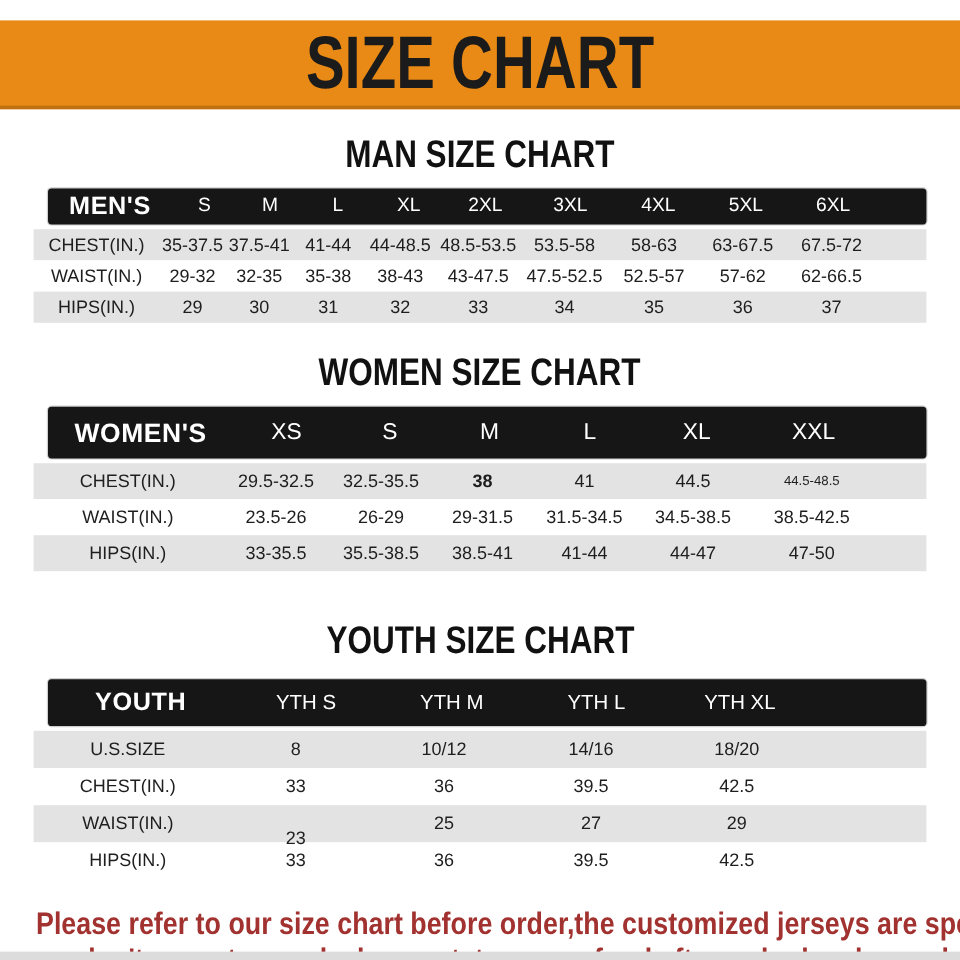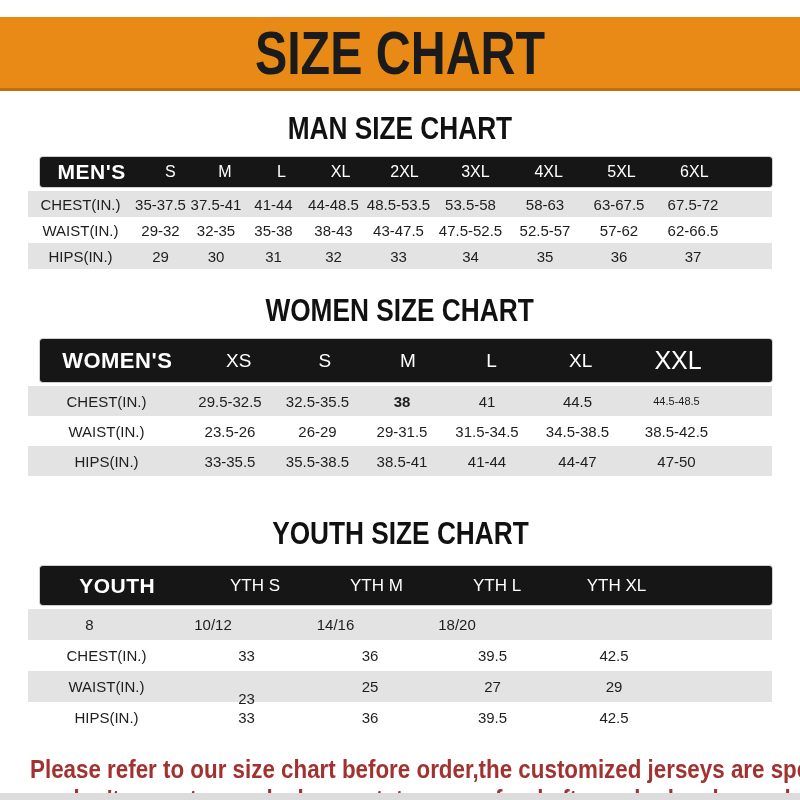--- a/index.html
+++ b/index.html
@@ -114,21 +114,21 @@
     <span>WOMEN SIZE CHART</span>
   </h2>
   <div class="size-table tbl-women">
       <div class="bar" style="height: 43px;">
         <div class="cell lbl" style="width: 157px; font-size: 22px;">WOMEN'S</div>
         <div class="cell" style="width: 90px; font-size: 19px;">XS</div>
         <div class="cell" style="width: 85px; font-size: 19px;">S</div>
         <div class="cell" style="width: 84px; font-size: 19px;">M</div>
         <div class="cell" style="width: 86px; font-size: 19px;">L</div>
         <div class="cell" style="width: 95px; font-size: 19px;">XL</div>
-        <div class="cell" style="width: 103px; font-size: 25px;">XXL</div>
+        <div class="cell" style="width: 103px; font-size: 19px;">XXL</div>
         <div class="cell spacer" style="width: 44px; font-size: 19px;"></div>
       </div>
       <div class="tbody">
         <div class="trow gray" style="height: 30px;">
           <div class="cell" style="width: 157px; font-size: 15px;">CHEST(IN.)</div>
           <div class="cell" style="width: 90px; font-size: 15px;">29.5-32.5</div>
           <div class="cell" style="width: 85px; font-size: 15px;">32.5-35.5</div>
           <div class="cell" style="width: 84px; font-size: 15px; font-weight: bold;">38</div>
           <div class="cell" style="width: 86px; font-size: 15px;">41</div>
           <div class="cell" style="width: 95px; font-size: 15px;">44.5</div>
@@ -165,20 +165,21 @@
       <div class="bar" style="height: 39px;">
         <div class="cell lbl" style="width: 157px; font-size: 21px;">YOUTH</div>
         <div class="cell" style="width: 123px; font-size: 17px;">YTH S</div>
         <div class="cell" style="width: 124px; font-size: 17px;">YTH M</div>
         <div class="cell" style="width: 121px; font-size: 17px;">YTH L</div>
         <div class="cell" style="width: 122px; font-size: 17px;">YTH XL</div>
         <div class="cell spacer" style="width: 97px; font-size: 17px;"></div>
       </div>
       <div class="tbody">
         <div class="trow gray" style="height: 31px;">
+          <div class="cell" style="width: 157px; font-size: 15px;">U.S.SIZE</div>
           <div class="cell" style="width: 123px; font-size: 15px;">8</div>
           <div class="cell" style="width: 124px; font-size: 15px;">10/12</div>
           <div class="cell" style="width: 121px; font-size: 15px;">14/16</div>
           <div class="cell" style="width: 122px; font-size: 15px;">18/20</div>
           <div class="cell spacer" style="width: 97px; font-size: 15px;"></div>
         </div>
         <div class="trow white" style="height: 31px;">
           <div class="cell" style="width: 157px; font-size: 15px;">CHEST(IN.)</div>
           <div class="cell" style="width: 123px; font-size: 15px;">33</div>
           <div class="cell" style="width: 124px; font-size: 15px;">36</div>

